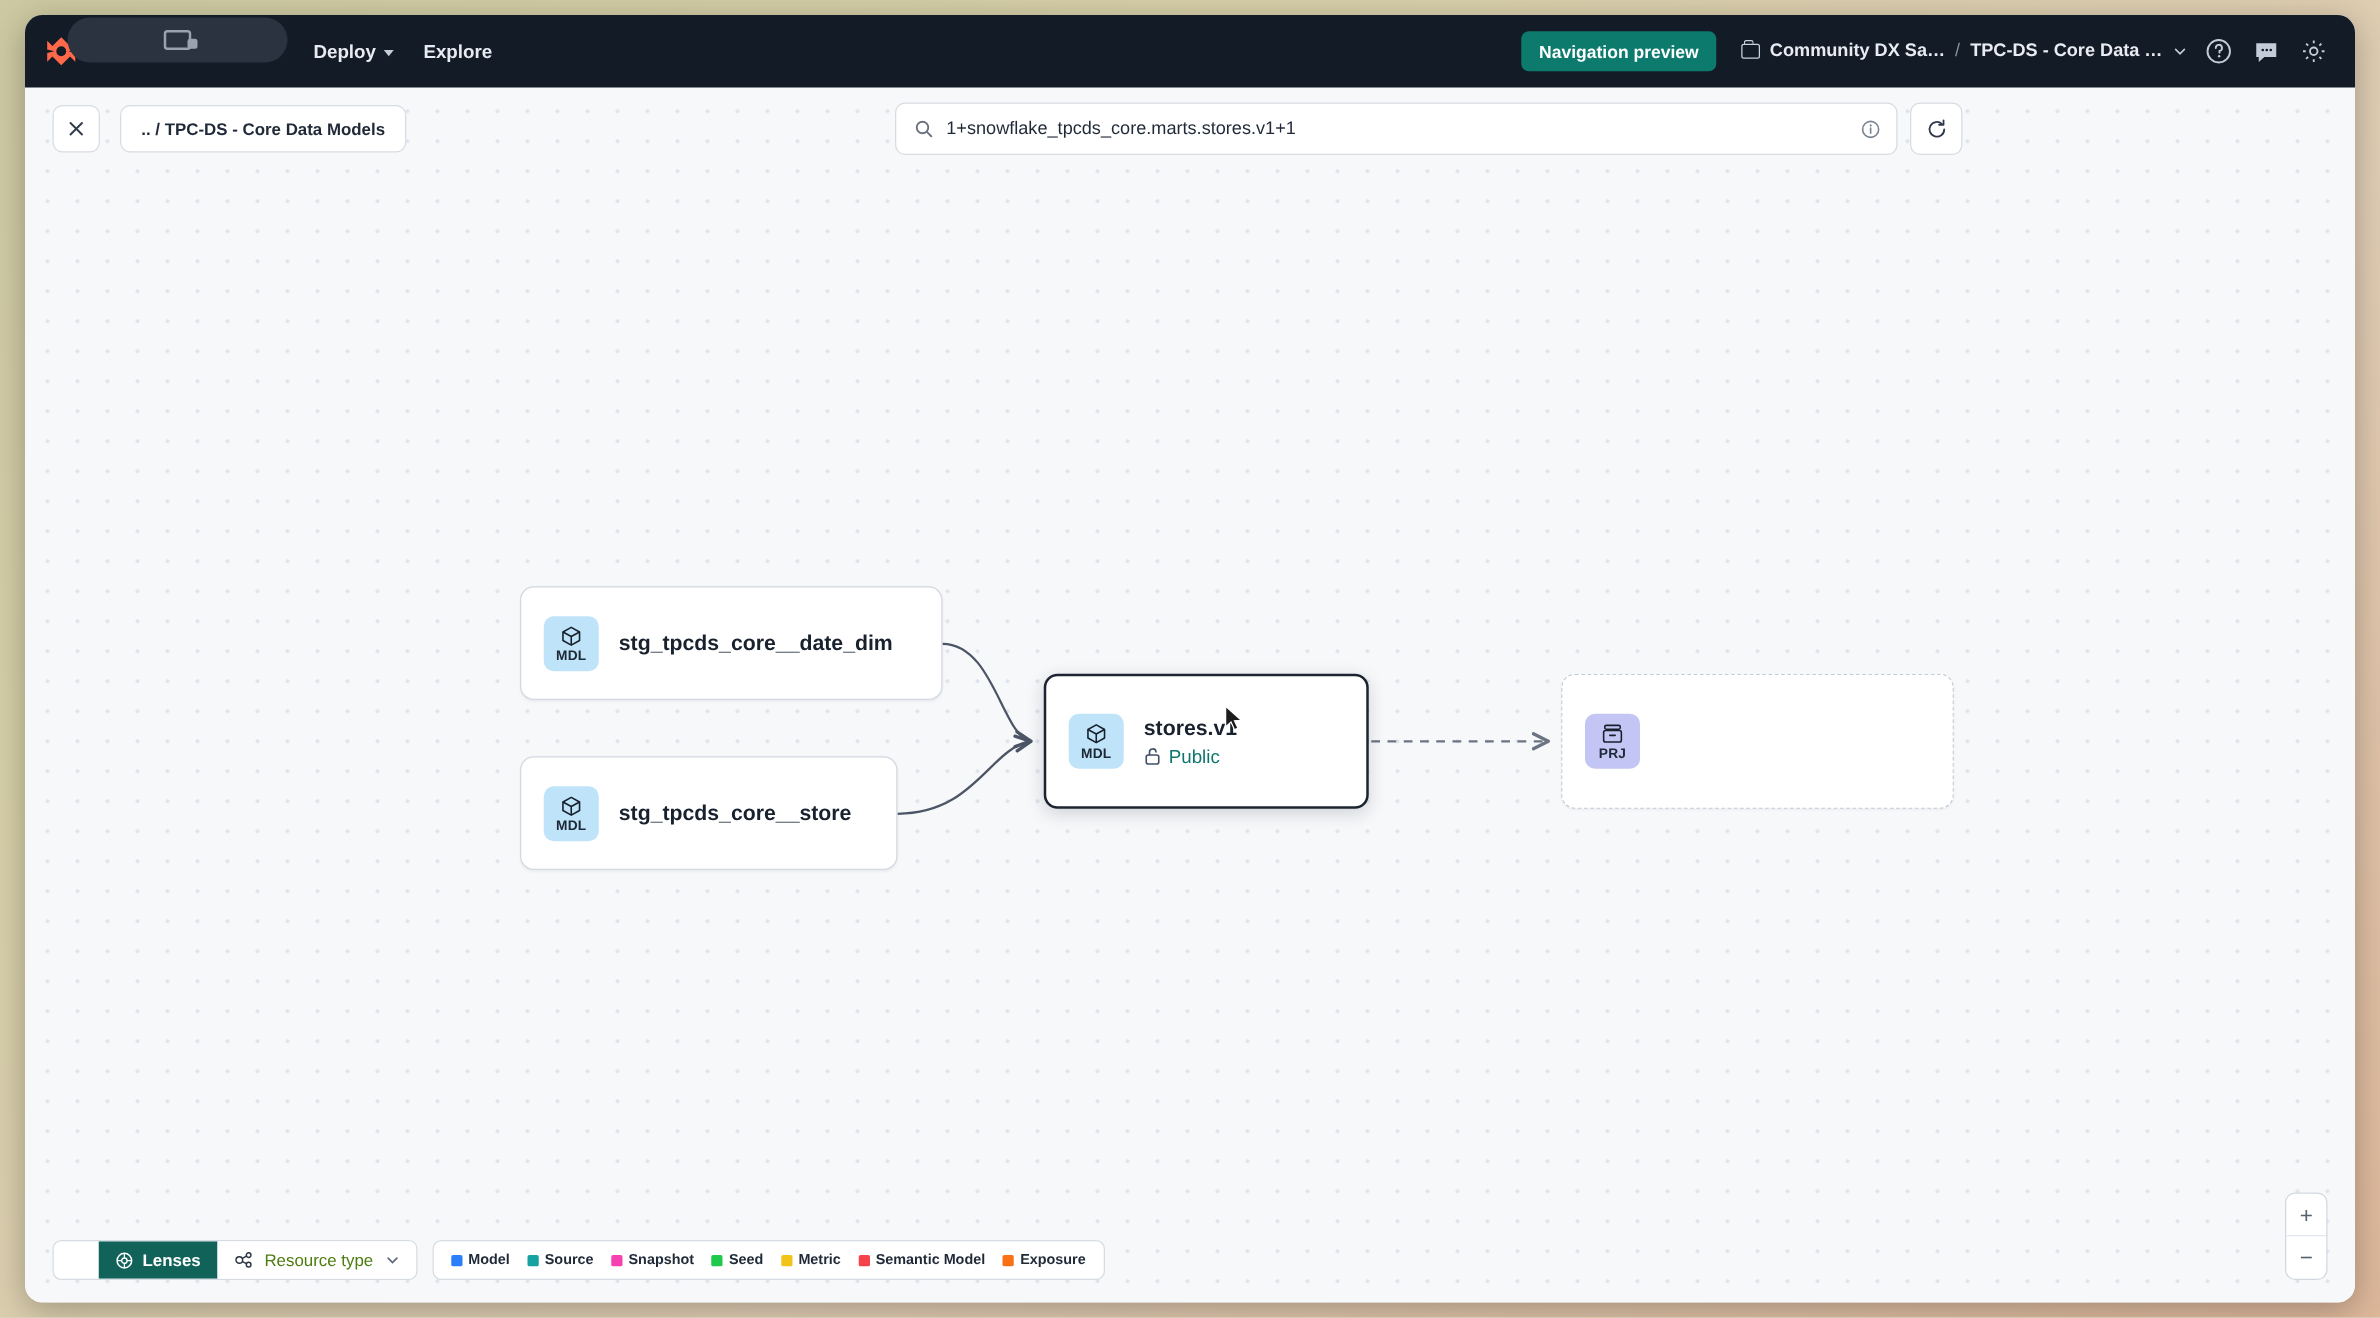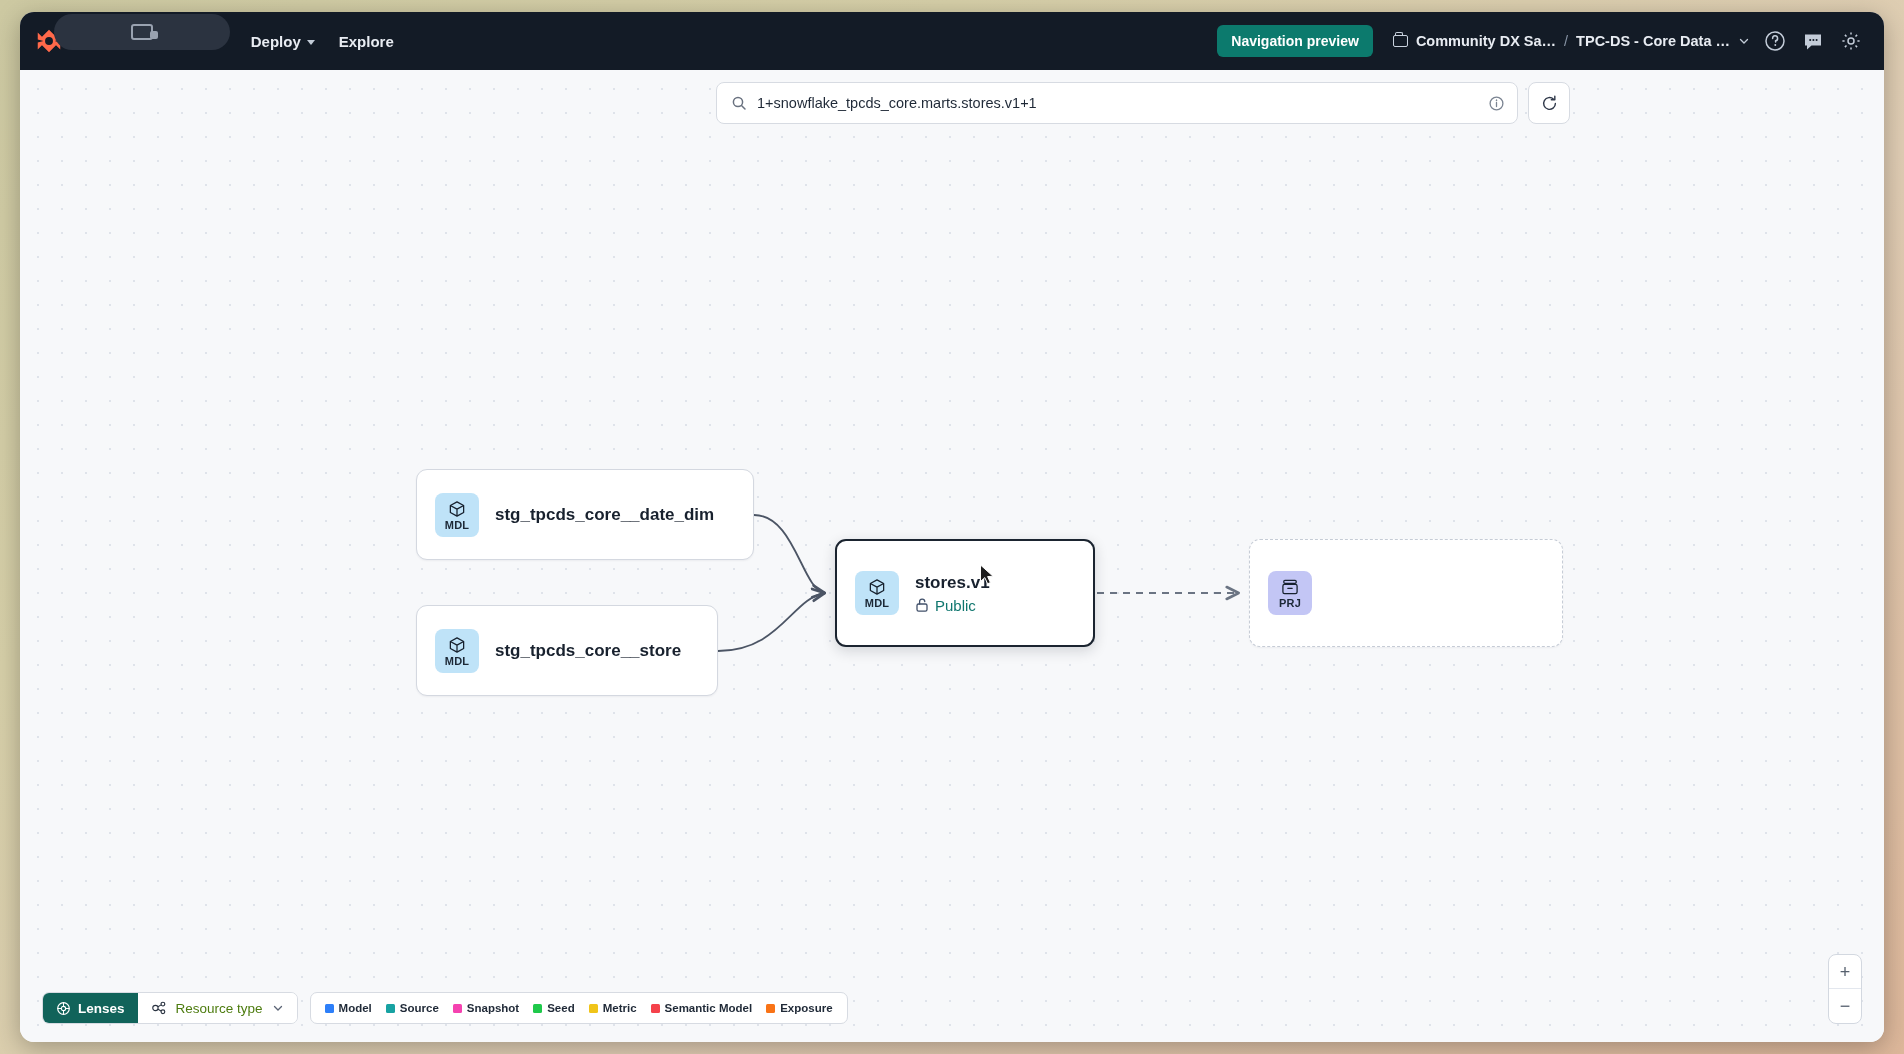--- a/index.html
+++ b/index.html
@@ -191,21 +191,21 @@
   .node-sub { display: flex; align-items: center; gap: 6px; font-size: 15px; color: #0f766e; }
   .node-kicker { font-size: 14.5px; color: #41506a; }
 
   
   #bottombar {
     position: absolute; left: 22px; bottom: 18px;
     display: flex; align-items: center; gap: 12px; z-index: 30;
   }
   #lens-group {
     display: flex; height: 32px; border-radius: 7px; overflow: hidden;
-    border: 1px solid #d7dbe2; background: #fff;
+    border: 1px solid #d7dbe2; background: #fff; padding-left: 36px;
   }
   #lenses-btn {
     background: #11635a; color: #fff;
     display: flex; align-items: center; gap: 7px;
     padding: 0 13px; font-size: 13.5px; font-weight: 600; cursor: pointer;
   }
   #resource-type-btn {
     background: #fff; color: #4d7c0f;
     display: flex; align-items: center; gap: 9px;
     padding: 0 13px; font-size: 13.5px; cursor: pointer;
@@ -373,20 +373,28 @@
             <svg width="20" height="20" viewBox="0 0 22 22">
               <rect x="4.2" y="3.6" width="13.6" height="3.4" rx="1.2" fill="none" stroke="#17212e" stroke-width="1.4"></rect>
               <rect x="3.2" y="8.2" width="15.6" height="10" rx="1.8" fill="none" stroke="#17212e" stroke-width="1.4"></rect>
               <path d="M8.6 12.4 h4.8" stroke="#17212e" stroke-width="1.4" stroke-linecap="round"></path>
             </svg>
             <span class="lbl">PRJ</span>
           </div>
         </div>
       </div>
 
+      <div id="subbar">
+        <div class="sq-btn">
+          <svg width="16" height="16" viewBox="0 0 16 16">
+            <path d="M3.4 3.4 L12.6 12.6 M12.6 3.4 L3.4 12.6" stroke="#30394a" stroke-width="1.5" stroke-linecap="round"></path>
+          </svg>
+        </div>
+        <div id="breadcrumb-pill">.. / TPC-DS - Core Data Models</div>
+      </div>
 
       <div id="search-wrap" style="top:66px;">
         <div id="search-box">
           <svg width="16" height="16" viewBox="0 0 16 16">
             <circle cx="7" cy="7" r="4.6" fill="none" stroke="#69717f" stroke-width="1.5"></circle>
             <path d="M10.5 10.5 L14 14" stroke="#69717f" stroke-width="1.5" stroke-linecap="round"></path>
           </svg>
           <input id="search-input" type="text" value="1+snowflake_tpcds_core.marts.stores.v1+1" placeholder="Search lineage" style="">
           <svg width="17" height="17" viewBox="0 0 17 17">
             <circle cx="8.5" cy="8.5" r="6.4" fill="none" stroke="#7b8492" stroke-width="1.3"></circle>

